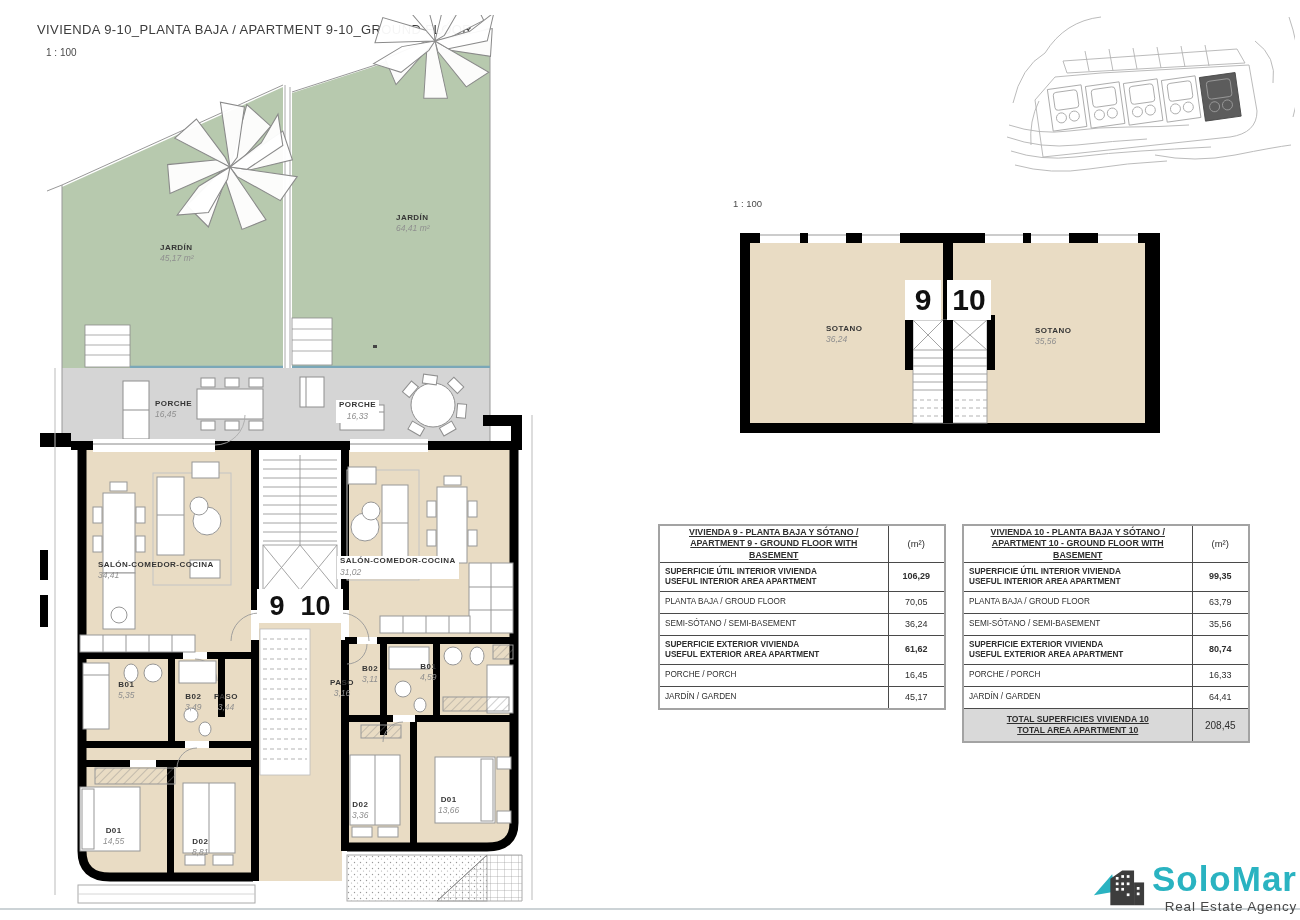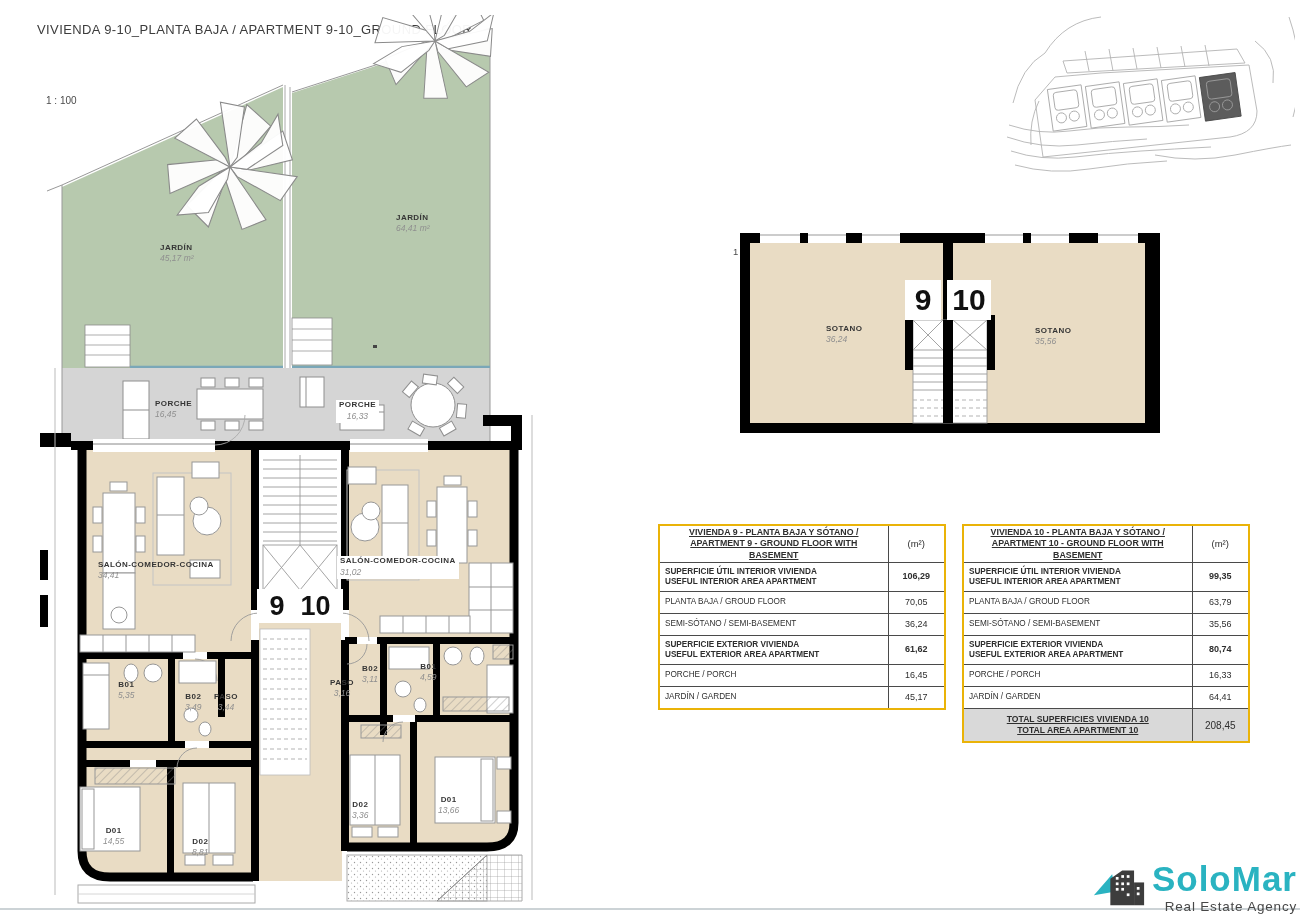--- a/index.html
+++ b/index.html
@@ -1,36 +1,36 @@
 <!DOCTYPE html>
 <html><head>
 <meta charset="utf-8">
 <style>
   html,body{margin:0;padding:0;background:#fff;}
   #canvas{position:relative;width:1300px;height:920px;background:#ffffff;overflow:hidden;
           font-family:"Liberation Sans",sans-serif;color:#3a3a3a;}
   .abs{position:absolute;}
   
   .plan-title{font-size:13px;letter-spacing:.4px;color:#3c3c3c;}
-  .plan-scale{font-size:10px;color:#4a4a4a;margin-top:48px;}
+  .plan-scale{font-size:10px;color:#4a4a4a;}
   
   .rlabel{position:absolute;line-height:1.25;white-space:nowrap;z-index:5;}
   .rlabel .rn{display:block;font-weight:bold;font-size:8px;letter-spacing:.45px;color:#353535;}
   .rlabel .ra{display:block;font-style:italic;font-size:8.5px;color:#8f8f8f;}
   .rlabel.center{text-align:center;}
   .chip{background:#fff;padding:0 3px 1px 3px;}
   
   .numbox{position:absolute;background:#fff;display:flex;align-items:center;justify-content:center;
           gap:16px;z-index:6;}
   .numbox span{font-size:27px;font-weight:bold;color:#111;line-height:1;}
   .numbox.bsmt span{font-size:30px;}
   .numbox.bsmt{gap:0;}
   
   .areatable{position:absolute;border-collapse:collapse;background:#fff;z-index:5;
-             border:2px solid #eab308;table-layout:fixed;width:286px;}
+             border:2px solid #a3a3a3;table-layout:fixed;width:286px;}
   .areatable td{border:1px solid #4a4a4a;vertical-align:middle;padding:1px 5px;
                 font-size:8.2px;color:#2e2e2e;line-height:1.3;}
   .areatable td.val{text-align:center;font-size:9px;padding:1px 2px;}
   .areatable .hdr td{height:30px;text-align:center;font-weight:bold;font-size:8.8px;}
   .areatable .hdr td span{text-decoration:underline;display:block;}
   .areatable .hdr td.val{font-weight:normal;font-size:9.5px;text-decoration:none;}
   .areatable .dbl td{height:26px;font-weight:bold;}
   .areatable .dbl td.val{font-weight:bold;}
   .areatable .sgl td{height:19px;}
   .areatable .tot td{height:30px;background:#d9d9d9;text-align:center;font-weight:bold;font-size:8.6px;}

